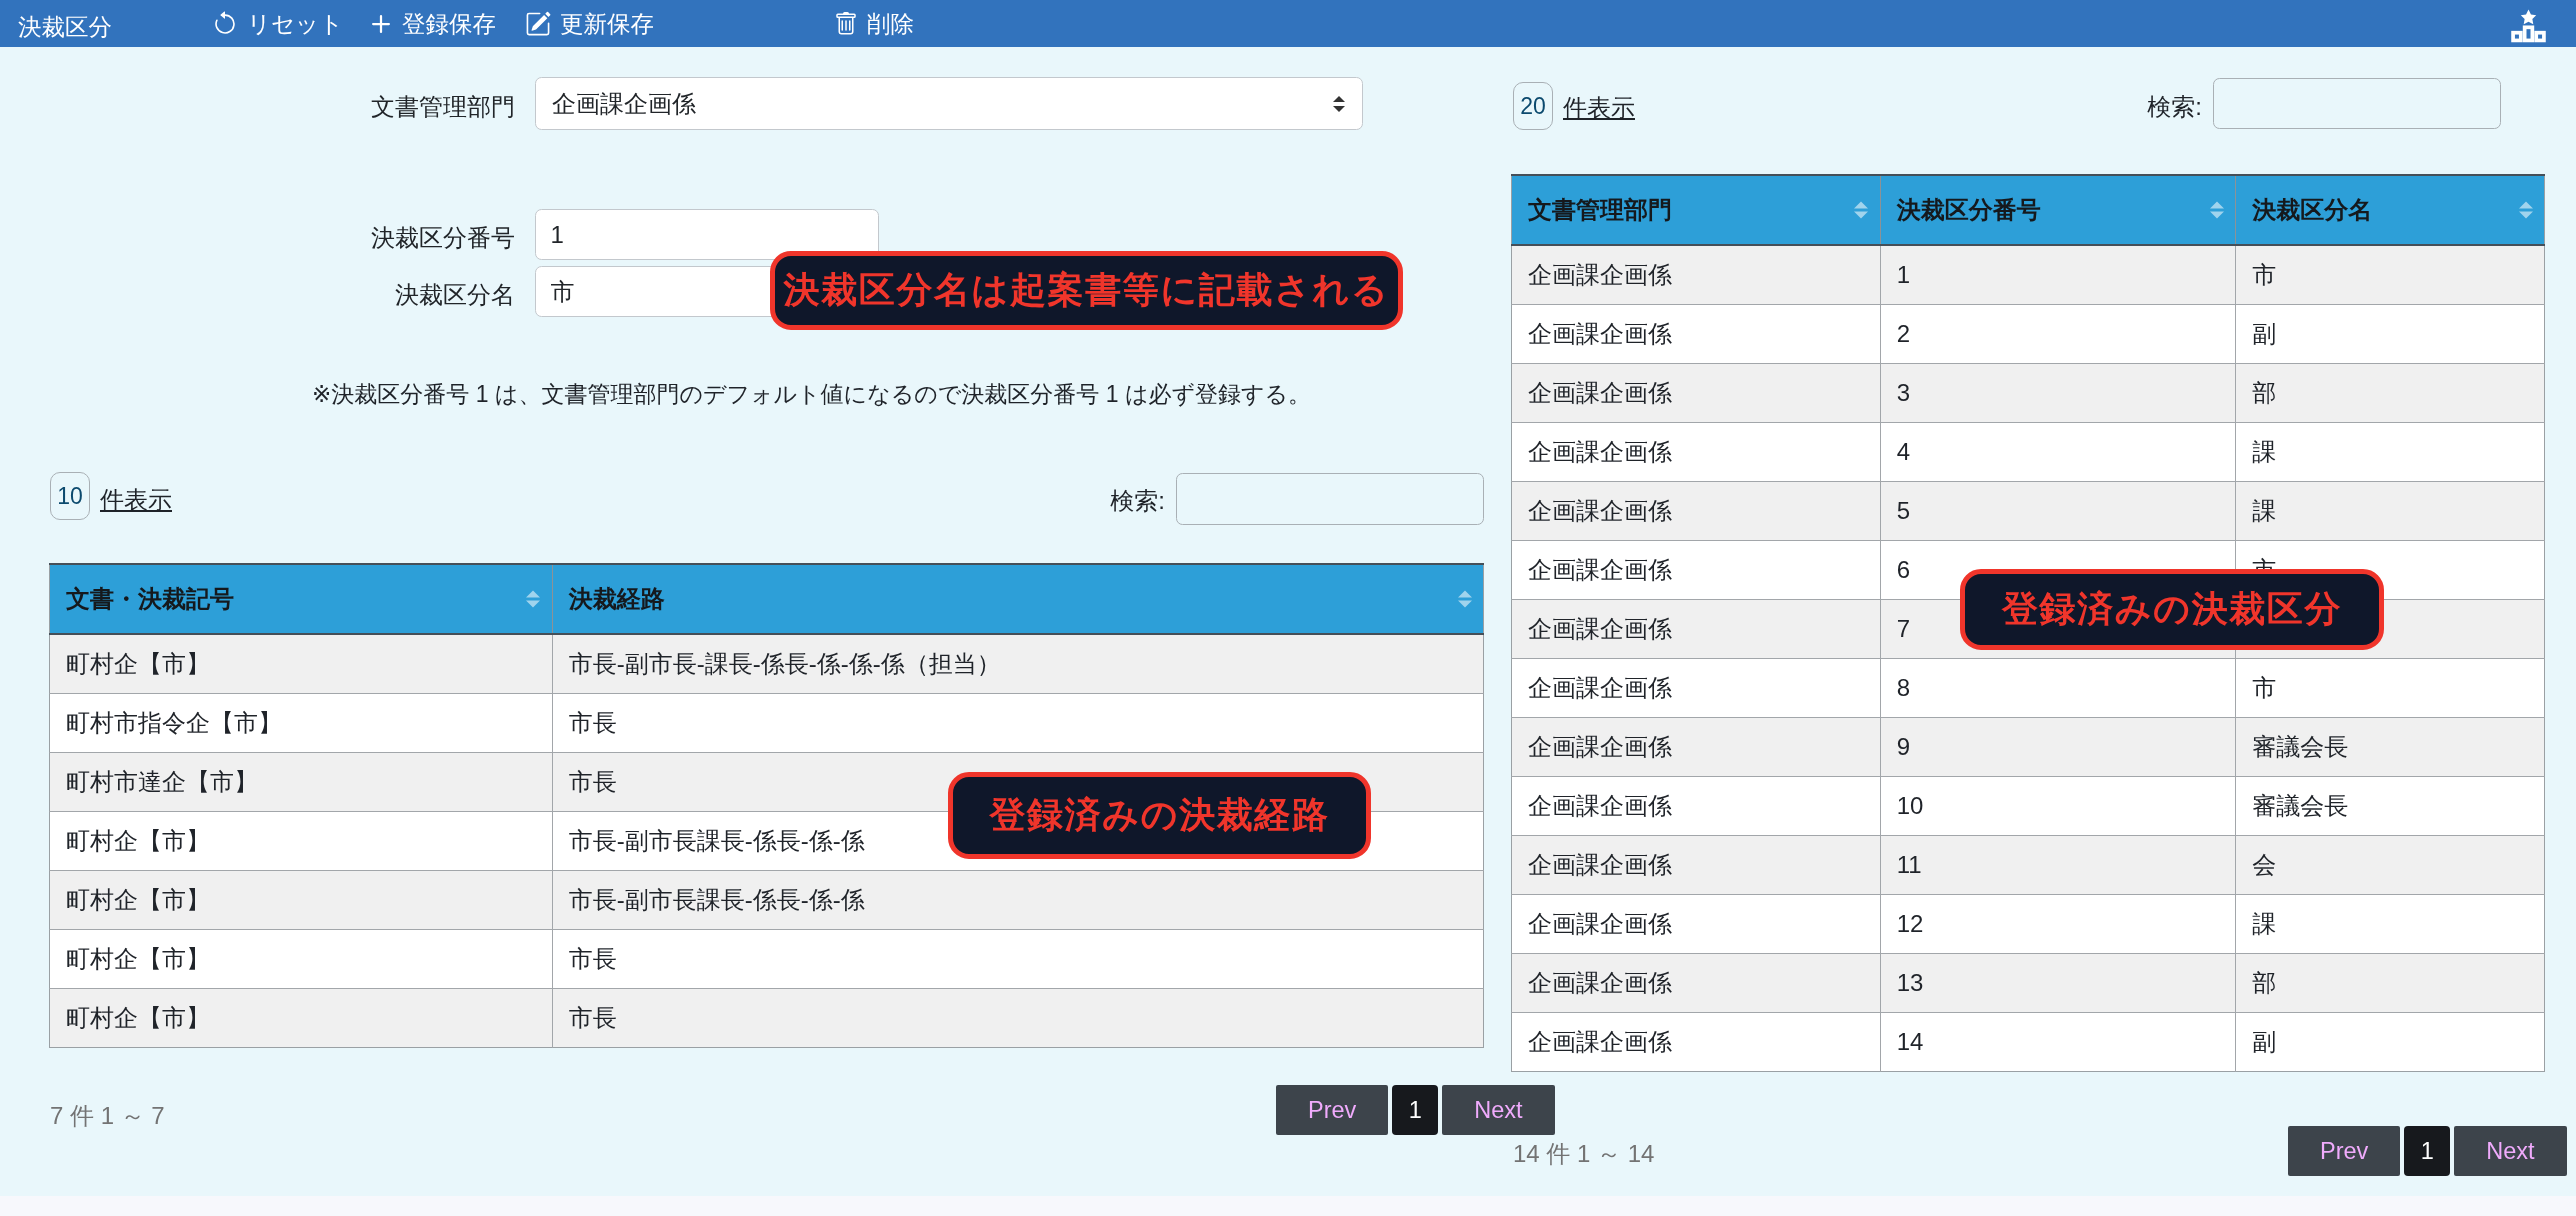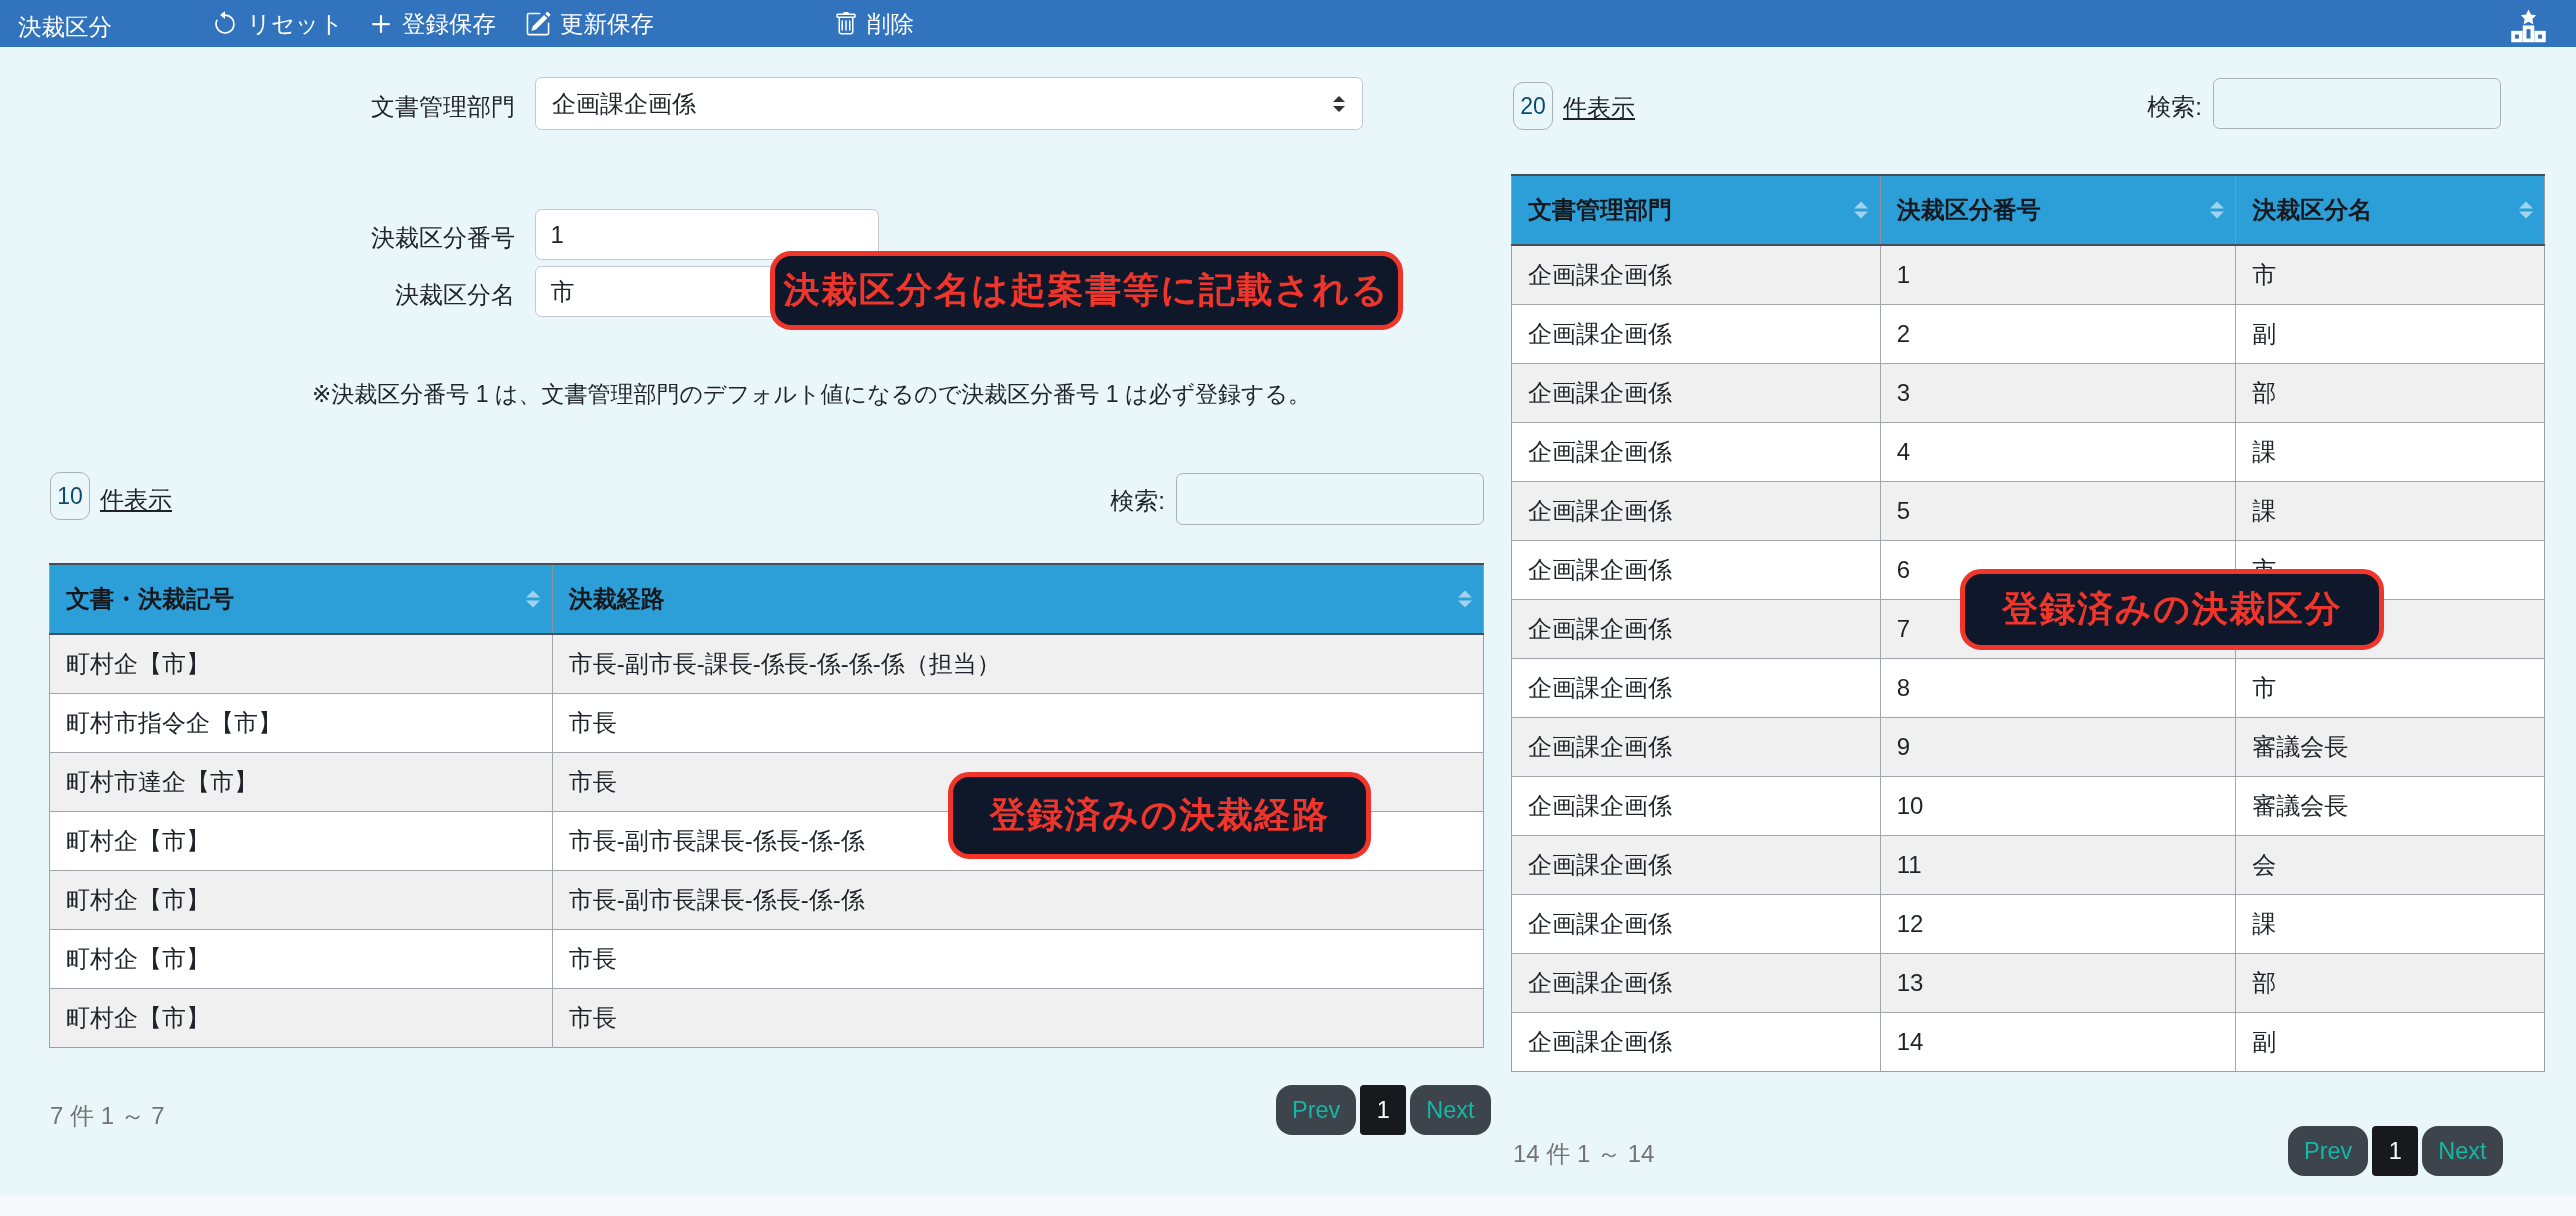--- a/index.html
+++ b/index.html
@@ -65,22 +65,22 @@
                        border-top-color:rgba(255,255,255,.55); }
   #routes-table  { left:49px;  top:563px;  width:1435px; }
   #routes-table  col.c0 { width:503px; }  #routes-table col.c1 { width:932px; }
   #categories-table { left:1511px; top:174px; width:1034px; }
   #categories-table col.c0 { width:369px; } #categories-table col.c1 { width:356px; }
   #categories-table col.c2 { width:309px; }
 
   
   .info { position:absolute; font-size:24px; color:#737373; }
   .pagination { position:absolute; display:flex; gap:4px; align-items:center; }
-  .page-btn { height:50px; min-width:78px; background:#3d444b; color:#14b8a6; border:none;
-              border-radius:16px; font-size:23.5px; font-family:inherit; padding:0 16px; cursor:pointer; }
+  .page-btn { height:50px; min-width:78px; background:#3d444b; color:#f0abfc; border:none;
+              border-radius:2px; font-size:23.5px; font-family:inherit; padding:0 32px; cursor:pointer; }
   .page-btn.active { min-width:46px; background:#17191d; color:#fff; border-radius:4px; padding:0; }
 
   
   .callout { position:absolute; z-index:6; background:#0f172a; border:5.7px solid #f0352b; border-radius:21px;
              color:#f0352b; display:flex; align-items:center; justify-content:center;
              font-size:36px; font-weight:600; letter-spacing:1.6px; white-space:nowrap; }
 </style>
 </head>
 <body>
 

